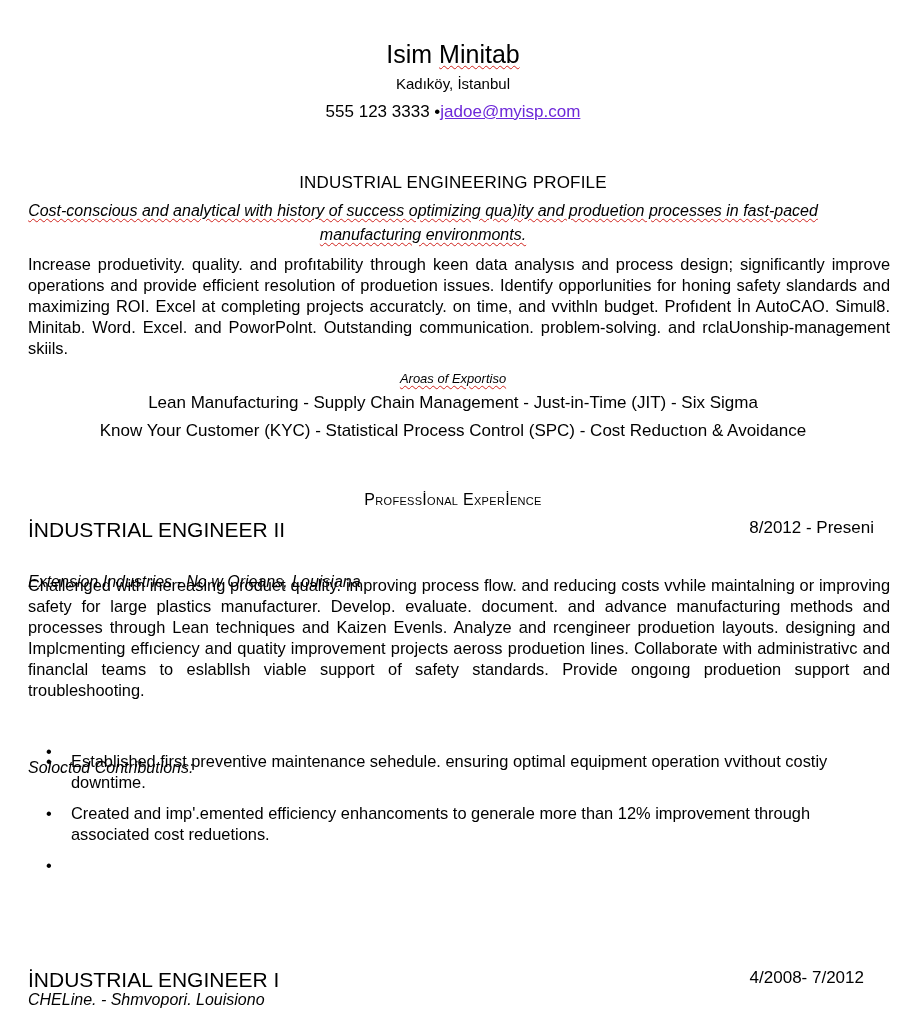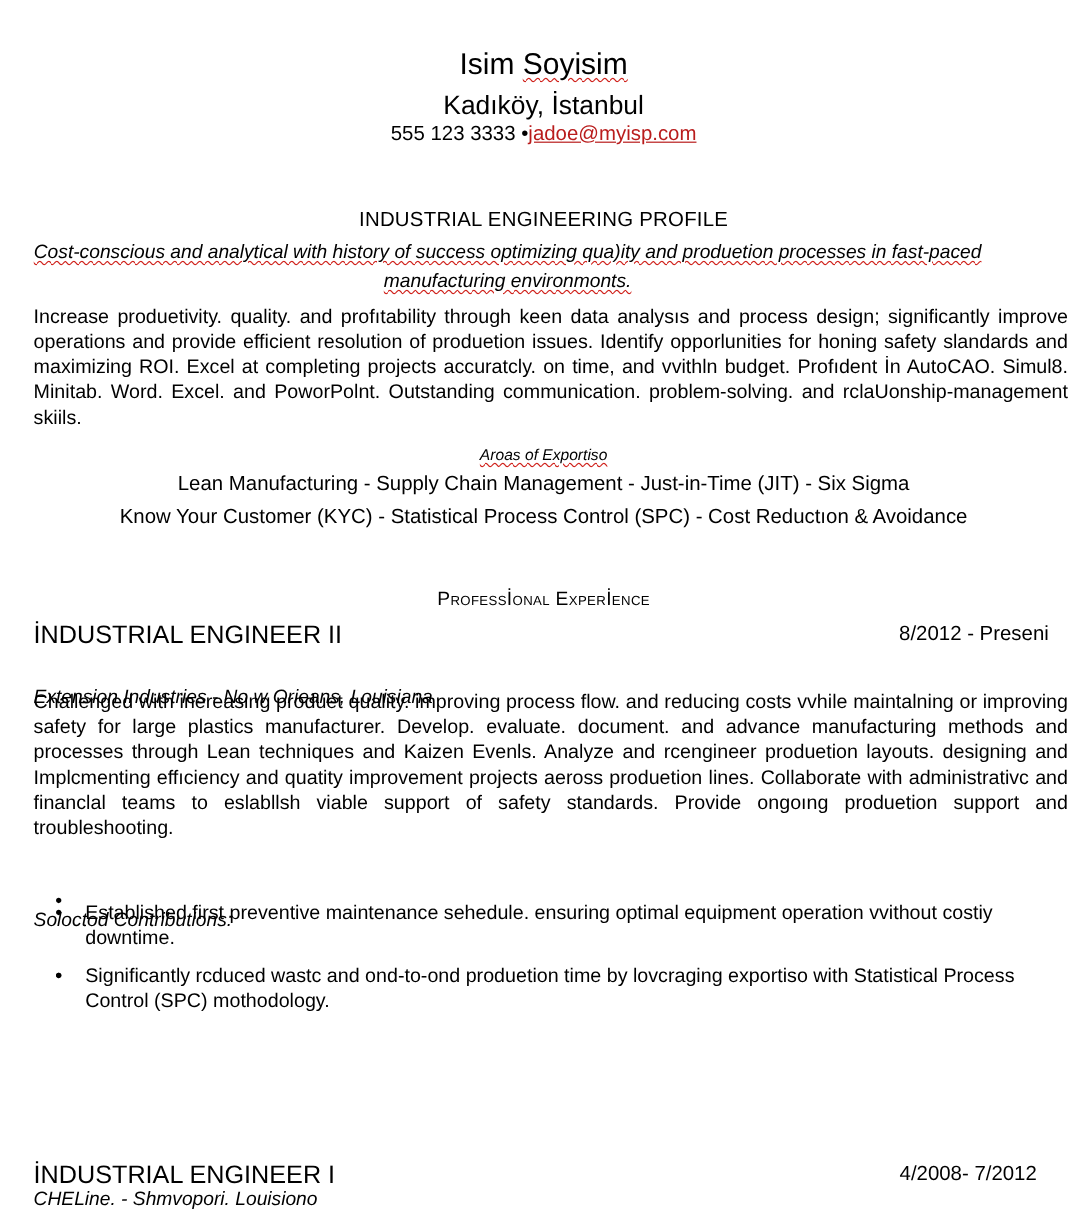--- a/index.html
+++ b/index.html
@@ -4,23 +4,23 @@
   <style>
     html, body { margin: 0; padding: 0; background: #ffffff; }
     body {
       width: 906px; height: 1020px; overflow: hidden; position: relative;
       font-family: "Liberation Sans", sans-serif; color: #000;
     }
     .sq { text-decoration: underline wavy #d0231d; text-decoration-thickness: 1px; text-underline-offset: 2px; }
     .abs { position: absolute; }
     .center { left: 0; width: 906px; text-align: center; }
     .name { top: 40px; font-size: 25px; }
-    .addr { top: 75px; font-size: 22px; }
+    .addr { top: 75px; font-size: 15px; }
     .contact { top: 102px; font-size: 17px; }
-    .contact a { color: #b91c1c; text-decoration: underline; }
+    .contact a { color: #6d28d9; text-decoration: underline; }
     .profile-h { top: 173px; font-size: 17px; letter-spacing: 0.2px; }
     .tagline { top: 199px; left: 28px; width: 790px; font-size: 16px; font-style: italic; text-align: center; line-height: 24px; }
     .summary { top: 254px; left: 28px; width: 862px; font-size: 16.4px; line-height: 21px; text-align: justify; }
     .areas-h { top: 371px; font-size: 13px; font-style: italic; }
     .areas1 { top: 393px; font-size: 17px; }
     .areas2 { top: 421px; font-size: 17px; }
     .exp-h { top: 491px; font-size: 16px; font-variant: small-caps; letter-spacing: 0.3px; }
     .job-title { left: 28px; font-size: 21px; }
     .job-dates { font-size: 17px; }
     .company { left: 28px; font-size: 16px; font-style: italic; }
@@ -28,21 +28,21 @@
     .contrib-h { top: 712px; left: 28px; font-size: 16px; font-style: italic; margin-top: 47px; }
     ul.bullets { position: absolute; top: 741px; left: 28px; width: 850px; margin: 0; padding: 0; list-style: none; }
     ul.bullets li { position: relative; padding-left: 43px; font-size: 16.4px; line-height: 21px; margin-bottom: 10px; }
     ul.bullets li .dot { position: absolute; left: 18px; top: 0; }
   </style>
 </head>
 <body>
 
 <div class="abs center name">
   <span>Isim</span>
-  <span class="sq">Soyisim</span>
+  <span class="sq">Minitab</span>
 </div>
 <div class="abs center addr">Kadıköy, İstanbul</div>
 <div class="abs center contact">
   <span>555 123 3333</span>
   <span>•</span><a>jadoe@myisp.com</a>
 </div>
 
 <div class="abs center profile-h">INDUSTRIAL ENGINEERING PROFILE</div>
 <div class="abs tagline">
   <span class="sq">Cost-conscious and analytical with history of success optimizing qua)ity and produetion processes in fast-paced manufacturing environmonts.</span>
@@ -61,19 +61,19 @@
 <div class="abs job-dates" style="top:518px; right:32px;">8/2012 - Preseni</div>
 <div class="abs company" style="top:573px;">Extension Industries - No w Orieans, Louisiana</div>
 
 <div class="abs desc">Challenged with inereasing produet quality. improving process flow. and reducing costs vvhile maintalning or improving safety for large plastics manufacturer. Develop. evaluate. document. and advance manufacturing methods and processes through Lean techniques and Kaizen Evenls. Analyze and rcengineer produetion layouts. designing and Implcmenting effıciency and quatity improvement projects aeross produetion lines. Collaborate with administrativc and financlal teams to eslabllsh viable support of safety standards. Provide ongoıng produetion support and troubleshooting.</div>
 
 <div class="abs contrib-h">Soloctod Contributions:</div>
 
 <ul class="bullets">
   <li><span class="dot">•</span></li>
   <li><span class="dot">•</span><span>Established first preventive maintenance sehedule. ensuring optimal equipment operation vvithout costiy downtime.</span></li>
+  <li><span class="dot">•</span><span>Created and imp'.emented efficiency enhancoments to generale more than 12% improvement through associated cost reduetions.</span></li>
   <li><span class="dot">•</span></li>
-  <li><span class="dot">•</span><span>Significantly rcduced wastc and ond-to-ond produetion time by lovcraging exportiso with Statistical Process Control (SPC) mothodology.</span></li>
 </ul>
 
 <div class="abs job-title" style="top:968px;">İNDUSTRIAL ENGINEER I</div>
 <div class="abs job-dates" style="top:968px; right:42px;">4/2008- 7/2012</div>
 <div class="abs company" style="top:991px;">CHELine. - Shmvopori. Louisiono</div>
 
 </body></html>

